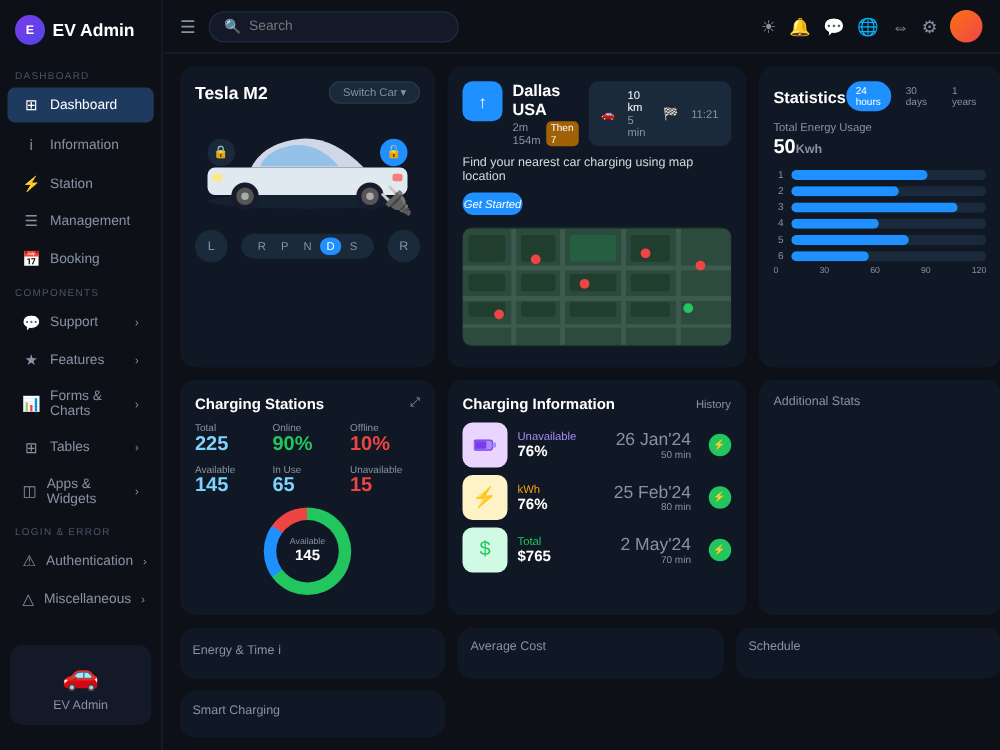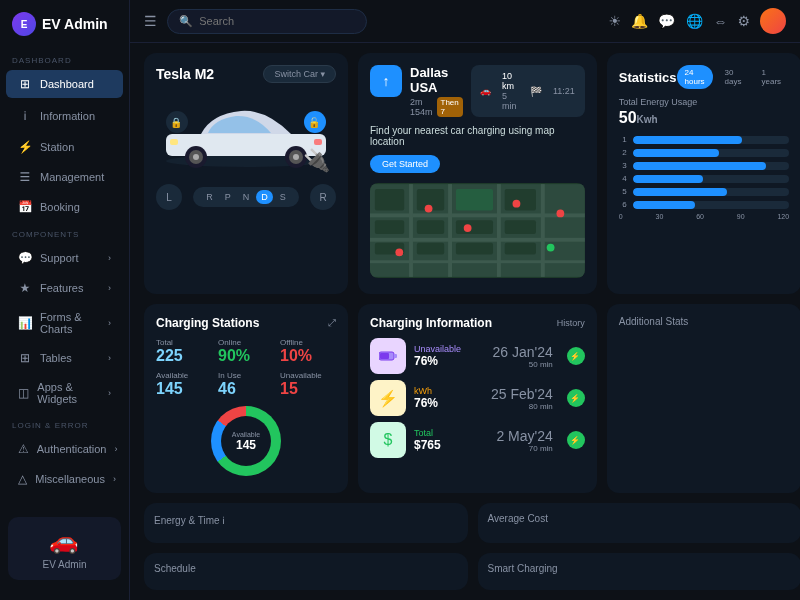--- a/index.html
+++ b/index.html
@@ -53,21 +53,21 @@
     .nav-card { background: #0f1824; border-radius: 12px; padding: 12px; grid-column: 2; grid-row: 1; }
     .nav-top { display: flex; gap: 8px; margin-bottom: 8px; }
     .nav-location { display: flex; align-items: flex-start; gap: 8px; flex: 1; }
     .nav-arrow { background: #1e90ff; border-radius: 8px; width: 32px; height: 32px; display: flex; align-items: center; justify-content: center; font-size: 14px; flex-shrink: 0; }
     .nav-info { flex: 1; }
     .nav-city { font-size: 13px; font-weight: 600; color: #fff; }
     .nav-time { font-size: 9px; color: #8892a4; display: flex; align-items: center; gap: 4px; margin-top: 2px; }
     .nav-badge { background: #a16207; border-radius: 4px; padding: 1px 4px; font-size: 8px; color: #fff; }
     .nav-route { background: #1a2a3a; border-radius: 8px; padding: 6px 10px; font-size: 9px; color: #8892a4; display: flex; gap: 10px; align-items: center; flex: 1; }
     .nav-desc { font-size: 10px; color: #cdd; margin-bottom: 6px; }
-    .get-started-btn { background: #1e90ff; border-radius: 20px; padding: 4px 12px; font-size: 9px; color: #fff; display: inline-block; cursor: pointer; margin-bottom: 10px; }
+    .get-started-btn { background: #1e90ff; border-radius: 20px; padding: 4px 1px; font-size: 9px; color: #fff; display: inline-block; cursor: pointer; margin-bottom: 10px; font-style: italic; }
     .map-container { background: #1e3a2a; border-radius: 8px; height: 95px; overflow: hidden; position: relative; }
 
     
     .stats-card { background: #0f1824; border-radius: 12px; padding: 12px; grid-column: 3; grid-row: 1; }
     .stats-header { display: flex; justify-content: space-between; align-items: center; margin-bottom: 8px; }
     .stats-title { font-size: 13px; font-weight: 600; color: #fff; }
     .stats-tabs { display: flex; gap: 4px; }
     .stats-tab { padding: 3px 8px; border-radius: 20px; font-size: 8px; color: #8892a4; cursor: pointer; }
     .stats-tab.active { background: #1e90ff; color: #fff; }
     .energy-label { font-size: 9px; color: #8892a4; margin-bottom: 2px; }
@@ -106,21 +106,21 @@
     .charge-details { flex: 1; }
     .charge-type { font-size: 9px; color: #a78bfa; }
     .charge-val { font-size: 12px; font-weight: 600; color: #fff; }
     .charge-right { text-align: right; margin-left: auto; }
     .charge-date { font-size: 14px; color: #8892a4; text-align: center; }
     .charge-min { font-size: 8px; color: #8892a4; }
     .charge-status { width: 18px; height: 18px; border-radius: 50%; background: #22c55e; display: flex; align-items: center; justify-content: center; font-size: 8px; margin-left: 6px; }
 
     
     
-    .bottom-cards { grid-column: 1 / -1; grid-row: 3; display: grid; grid-template-columns: 1fr 1fr; gap: 10px; }
+    .bottom-cards { grid-column: 1 / -1; grid-row: 3; display: grid; grid-template-columns: 1fr 1fr 1fr; gap: 10px; }
     .bottom-card { background: #0f1824; border-radius: 12px; padding: 10px; }
     .bottom-card-title { font-size: 10px; color: #8892a4; margin-bottom: 4px; }
 
     
     .map-svg { width: 100%; height: 100%; }
 
     
     .car-visual-area { display: flex; justify-content: center; align-items: center; height: 85px; position: relative; }
   </style>
 </head>
@@ -408,21 +408,21 @@
         <div class="stat-box">
           <div class="stat-label">Offline</div>
           <div class="stat-value red">10%</div>
         </div>
         <div class="stat-box">
           <div class="stat-label">Available</div>
           <div class="stat-value">145</div>
         </div>
         <div class="stat-box">
           <div class="stat-label">In Use</div>
-          <div class="stat-value">46</div>
+          <div class="stat-value">65</div>
         </div>
         <div class="stat-box">
           <div class="stat-label">Unavailable</div>
           <div class="stat-value red">15</div>
         </div>
       </div>
       <div class="donut-section">
         <div class="donut">
           <div class="donut-inner">
             <div class="donut-label">Available</div>

